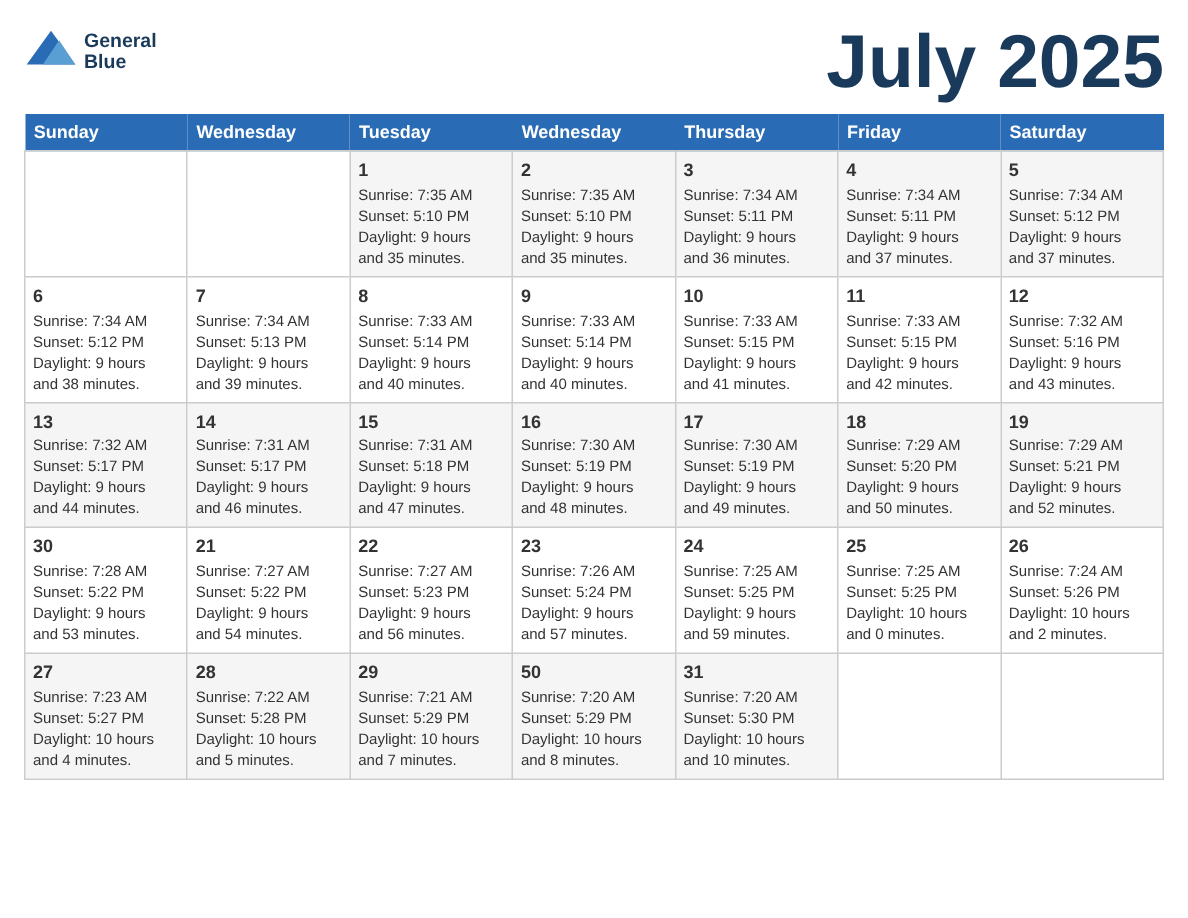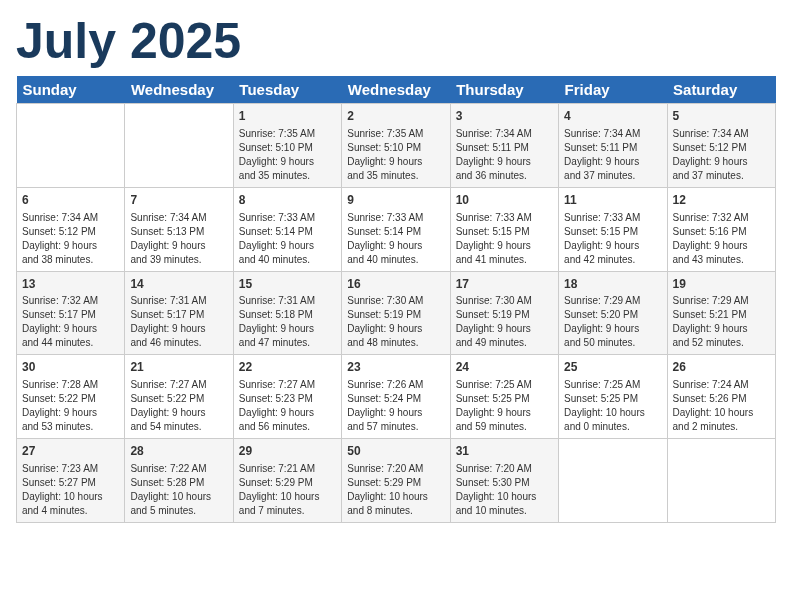--- a/index.html
+++ b/index.html
@@ -50,21 +50,21 @@
     table {
       width: 100%;
       border-collapse: collapse;
       font-size: 10.5px;
     }
     thead tr th {
       background-color: #2a6bb5;
       color: white;
       text-align: left;
       padding: 5px 6px;
-      font-size: 15px;
+      font-size: 12px;
       font-weight: bold;
     }
     tbody tr td {
       border: 1px solid #ccc;
       vertical-align: top;
       padding: 4px 5px;
       width: 107px;
       min-height: 70px;
       color: #333;
       line-height: 1.4;
@@ -86,20 +86,30 @@
       color: #333;
     }
     td.empty {
       background: #fff !important;
     }
   </style>
 </head>
 <body>
 
 <div class="header">
+  <div class="logo">
+    <svg class="logo-icon" viewBox="0 0 40 40">
+      <polygon points="20,5 38,30 2,30" fill="#2a6bb5"></polygon>
+      <polygon points="26,12 38,30 14,30" fill="#5a9fd4"></polygon>
+    </svg>
+    <div class="logo-text">
+      <span>General</span>
+      <span>Blue</span>
+    </div>
+  </div>
   <div class="title-block">
     <div class="month-title">July 2025</div>
   </div>
 </div>
 
 <table>
   <thead>
     <tr>
     <th>Sunday</th>
         <th>Wednesday</th>

